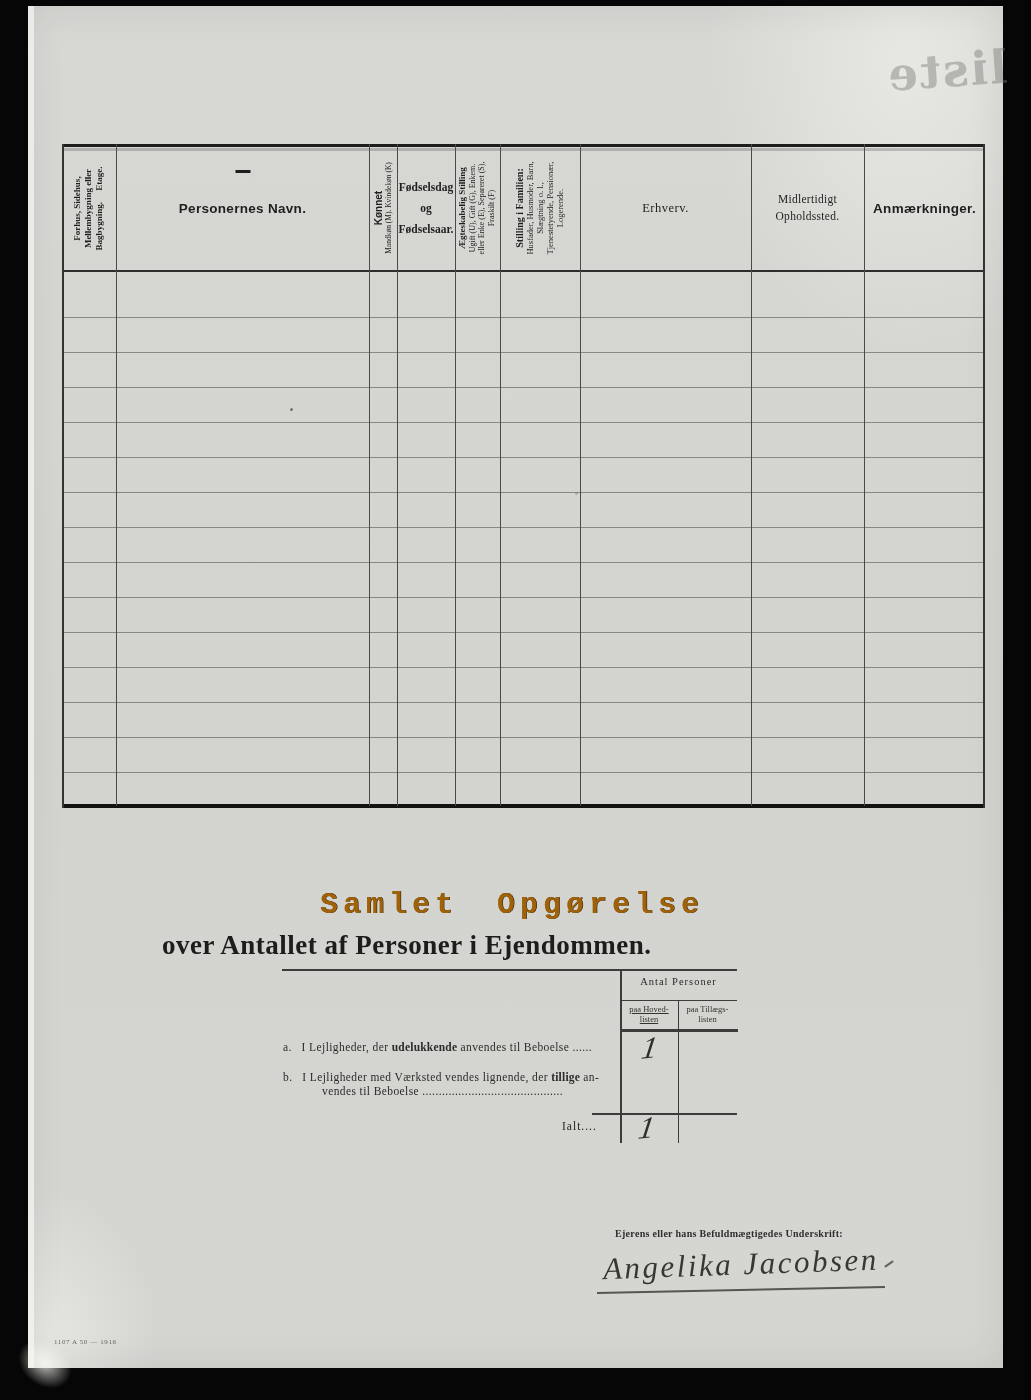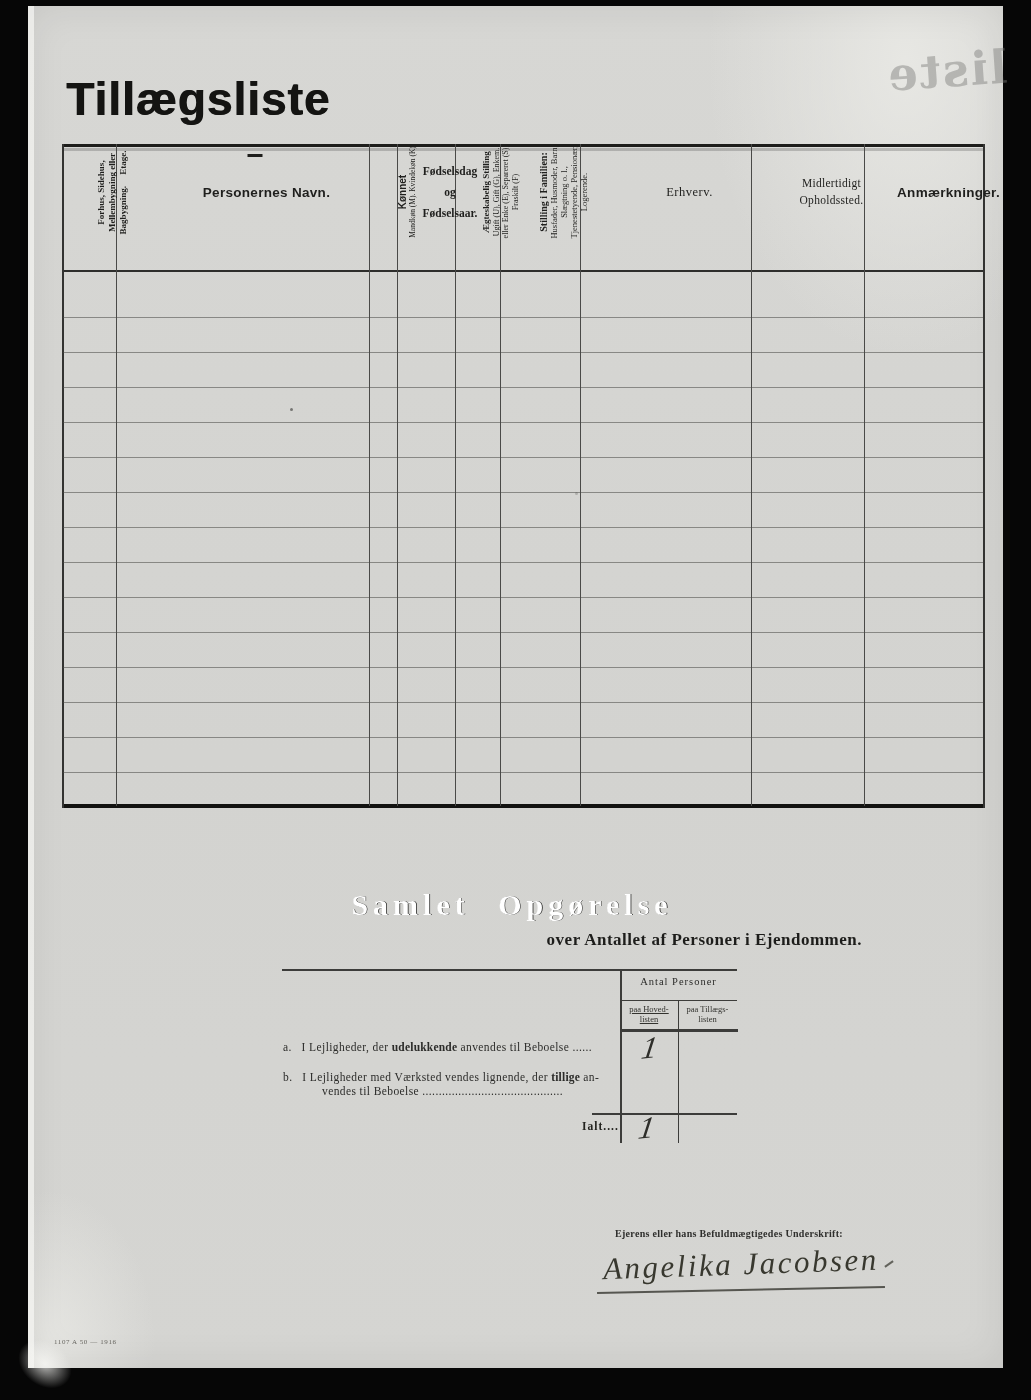--- a/index.html
+++ b/index.html
@@ -37,67 +37,66 @@
   }
   .sub-title{font-size:23px;font-weight:bold;color:#1c1c1a;letter-spacing:.4px;}
   .sub-title .heavy{text-shadow:.7px 0 0 #1c1c1a;letter-spacing:.6px;}
   .vline{background:#4a4a48;width:1px;top:144px;height:662px;}
   .t-top{left:62px;top:144px;width:923px;height:3px;background:#1d1d1b;box-shadow:0 4px 0 rgba(60,60,58,.25);}
   .t-hdrbot{left:62px;top:270px;width:923px;height:2px;background:#2e2e2c;}
   .t-bot{left:62px;top:804px;width:923px;height:4px;background:#121210;}
   .t-left{left:62px;top:144px;width:2px;height:664px;background:#333331;}
   .t-right{left:983px;top:144px;width:2px;height:664px;background:#333331;}
   
-  .hcell{top:130px;height:124px;display:flex;align-items:center;justify-content:center;color:#1f1f1d;text-align:center;padding-left:24px;}
+  .hcell{top:146px;height:124px;display:flex;align-items:center;justify-content:center;color:#1f1f1d;text-align:center;}
   .rot{transform:rotate(-90deg);white-space:nowrap;text-align:center;}
   .rl{font-size:9px;line-height:11px;font-weight:bold;}
   .rt{font-family:"Liberation Sans", sans-serif;font-weight:bold;}
   .dash{width:15px;height:3px;background:#1e1e1c;left:50%;top:24px;transform:translateX(-50%);}
   .bold-sans{font-family:"Liberation Sans", sans-serif;font-weight:bold;font-size:13.5px;letter-spacing:.3px;}
   .fodsel{font-weight:bold;font-size:11.5px;line-height:21px;}
   .plain-h{font-size:12.5px;letter-spacing:.5px;}
   .ophold{font-size:11.5px;line-height:17px;letter-spacing:.3px;}
   
   .rows{left:63px;top:272px;width:920px;height:532px;}
   .trow{height:35px;border-bottom:1px solid rgba(72,72,70,.55);box-sizing:border-box;}
   .trow:first-child{height:46px;}
   .trow:last-child{height:31px;border-bottom:none;}
   
   .sum-head{left:162px;top:888px;width:700px;text-align:center;
-    font-family:Liberation Serif, serif;font-weight:bold;font-size:30px;
-    color:#ffffff;letter-spacing:5px;word-spacing:16px;text-shadow:.6px 0 0 #141412;}
-  .sum-sub{left:162px;top:930px;width:700px;text-align:right;
-    font-weight:bold;font-size:17px;color:#1d1d1b;letter-spacing:.5px;}
+    font-family:Liberation Mono, monospace;font-weight:bold;font-size:30px;
+    color:#a16207;letter-spacing:5px;word-spacing:16px;text-shadow:.6px 0 0 #141412;}
+  .sum-sub{left:162px;top:930px;width:700px;text-align:left;
+    font-weight:bold;font-size:27px;color:#1d1d1b;letter-spacing:.5px;}
   .mt-line{background:#3c3c3a;}
   .antal{left:620px;top:976px;width:117px;text-align:center;font-size:10.5px;letter-spacing:1px;color:#2a2a28;}
   .subcol{top:1004px;text-align:center;font-size:8.5px;line-height:10px;color:#33332f;}
   .srow{font-size:11.5px;color:#2c2c2a;letter-spacing:.4px;}
   .srow b{letter-spacing:.2px;}
-  .ialt{font-weight:bold;font-size:11.5px;color:#23231f;letter-spacing:1px;margin-left:20px;}
+  .ialt{font-weight:normal;font-size:11.5px;color:#23231f;letter-spacing:1px;}
   .hand{font-style:italic;font-size:31px;color:#2e2e2a;transform:skewX(-14deg) rotate(-6deg);line-height:1;}
   
   .sig-label{left:615px;top:1228px;width:250px;font-size:10px;font-weight:bold;color:#2e2e2c;letter-spacing:.3px;}
   .sig-name{left:603px;top:1246px;width:300px;font-style:italic;font-size:31px;
     color:#38382f;letter-spacing:2.5px;transform:rotate(-2deg);white-space:nowrap;}
   .sig-line{left:597px;top:1289px;width:288px;height:1.5px;background:rgba(64,64,58,.85);transform:rotate(-1.2deg);}
   .sig-tick{left:884px;top:1263px;width:10px;height:2px;background:rgba(70,70,62,.8);transform:rotate(-35deg);}
   .pmark{left:54px;top:1338px;font-size:7px;color:#52504a;letter-spacing:.6px;filter:blur(.6px);opacity:.85;}
 </style>
 </head>
 <body>
 
 <div class="abs page"></div>
 <div class="abs edge-strip"></div>
 <div class="abs showthrough">liste</div>
 <div class="abs blob"></div>
 <div class="abs speck" style="left:290px;top:408px;"></div>
 <div class="abs speck" style="left:575px;top:492px;opacity:.4;"></div>
 
 <div class="abs titlebar">
-  <span class="main-title">Tillægsliste</span>
 </div>
 
 <div class="abs t-top"></div>
 <div class="abs t-hdrbot"></div>
 <div class="abs t-bot"></div>
 <div class="abs t-left"></div>
 <div class="abs t-right"></div>
 <div class="abs vline" style="left:116px;"></div>
 <div class="abs vline" style="left:369px;"></div>
 <div class="abs vline" style="left:397px;"></div>

